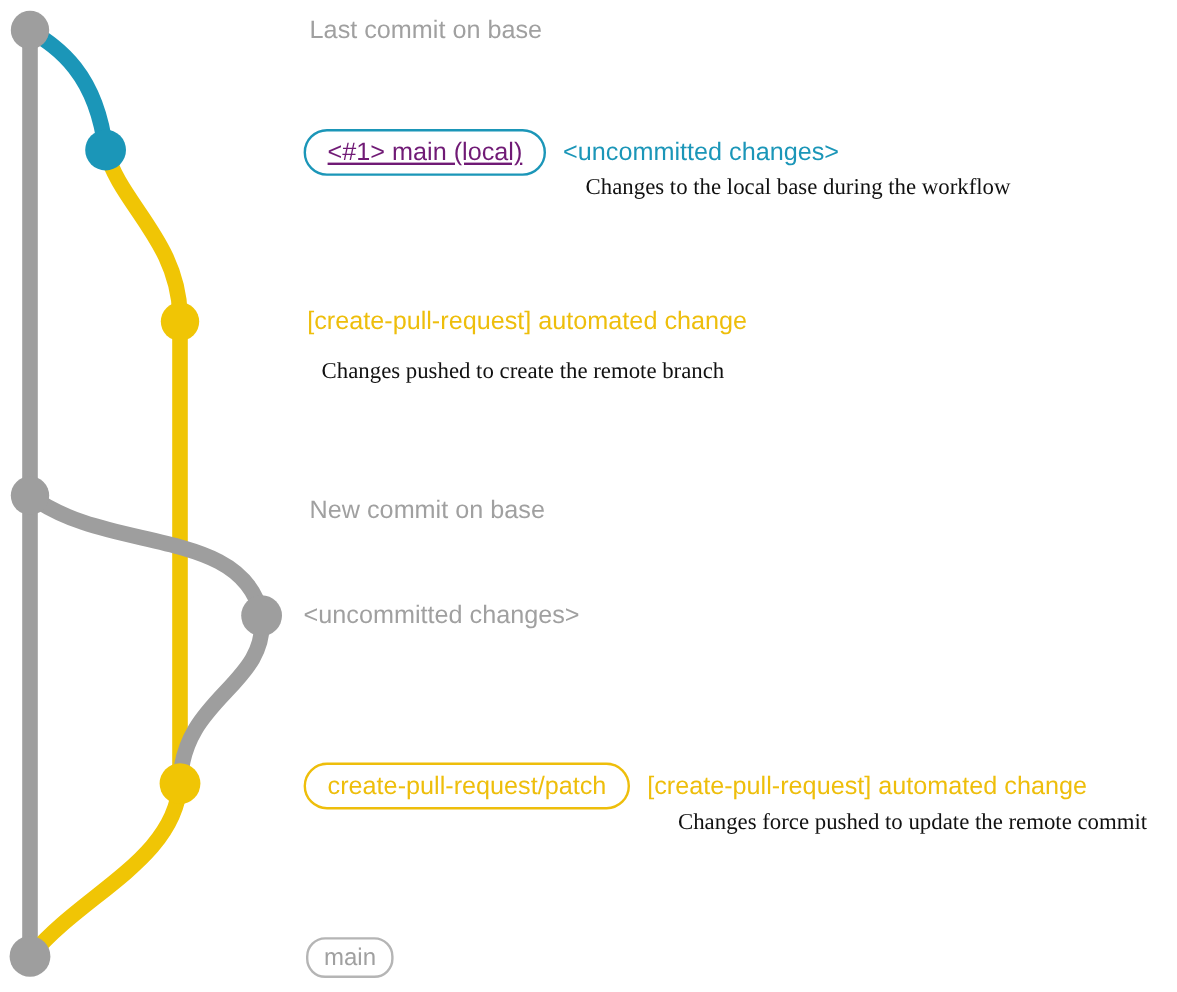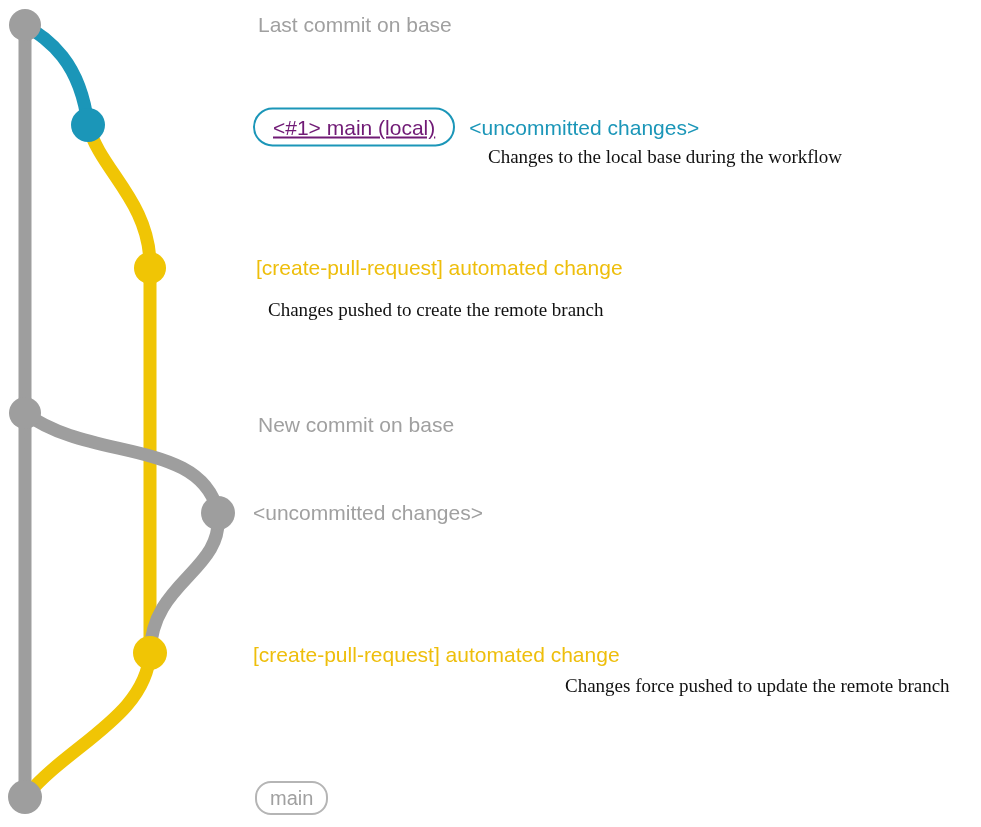--- a/index.html
+++ b/index.html
@@ -90,21 +90,22 @@
 
   <div class="row" style="left:258px;top:413px;margin-top:12px;">
     <span class="title gray-t">New commit on base</span>
   </div>
 
   <div class="row" style="left:253px;top:513px;">
     <span class="title gray-t">&lt;uncommitted changes&gt;</span>
   </div>
 
   <div class="row" style="left:253px;top:655px;">
+    <span class="badge yellow-b">create-pull-request/patch</span>
     <span class="title yellow-t">[create-pull-request] automated change</span>
   </div>
-  <div class="subtitle" style="left:565px;top:686px;">Changes force pushed to update the remote branch</div>
+  <div class="subtitle" style="left:565px;top:686px;">Changes force pushed to update the remote commit</div>
 
   <div class="row" style="left:255px;top:798px;">
     <span class="badge gray-b small">main</span>
   </div>
 
 </div>
 
 </body></html>

